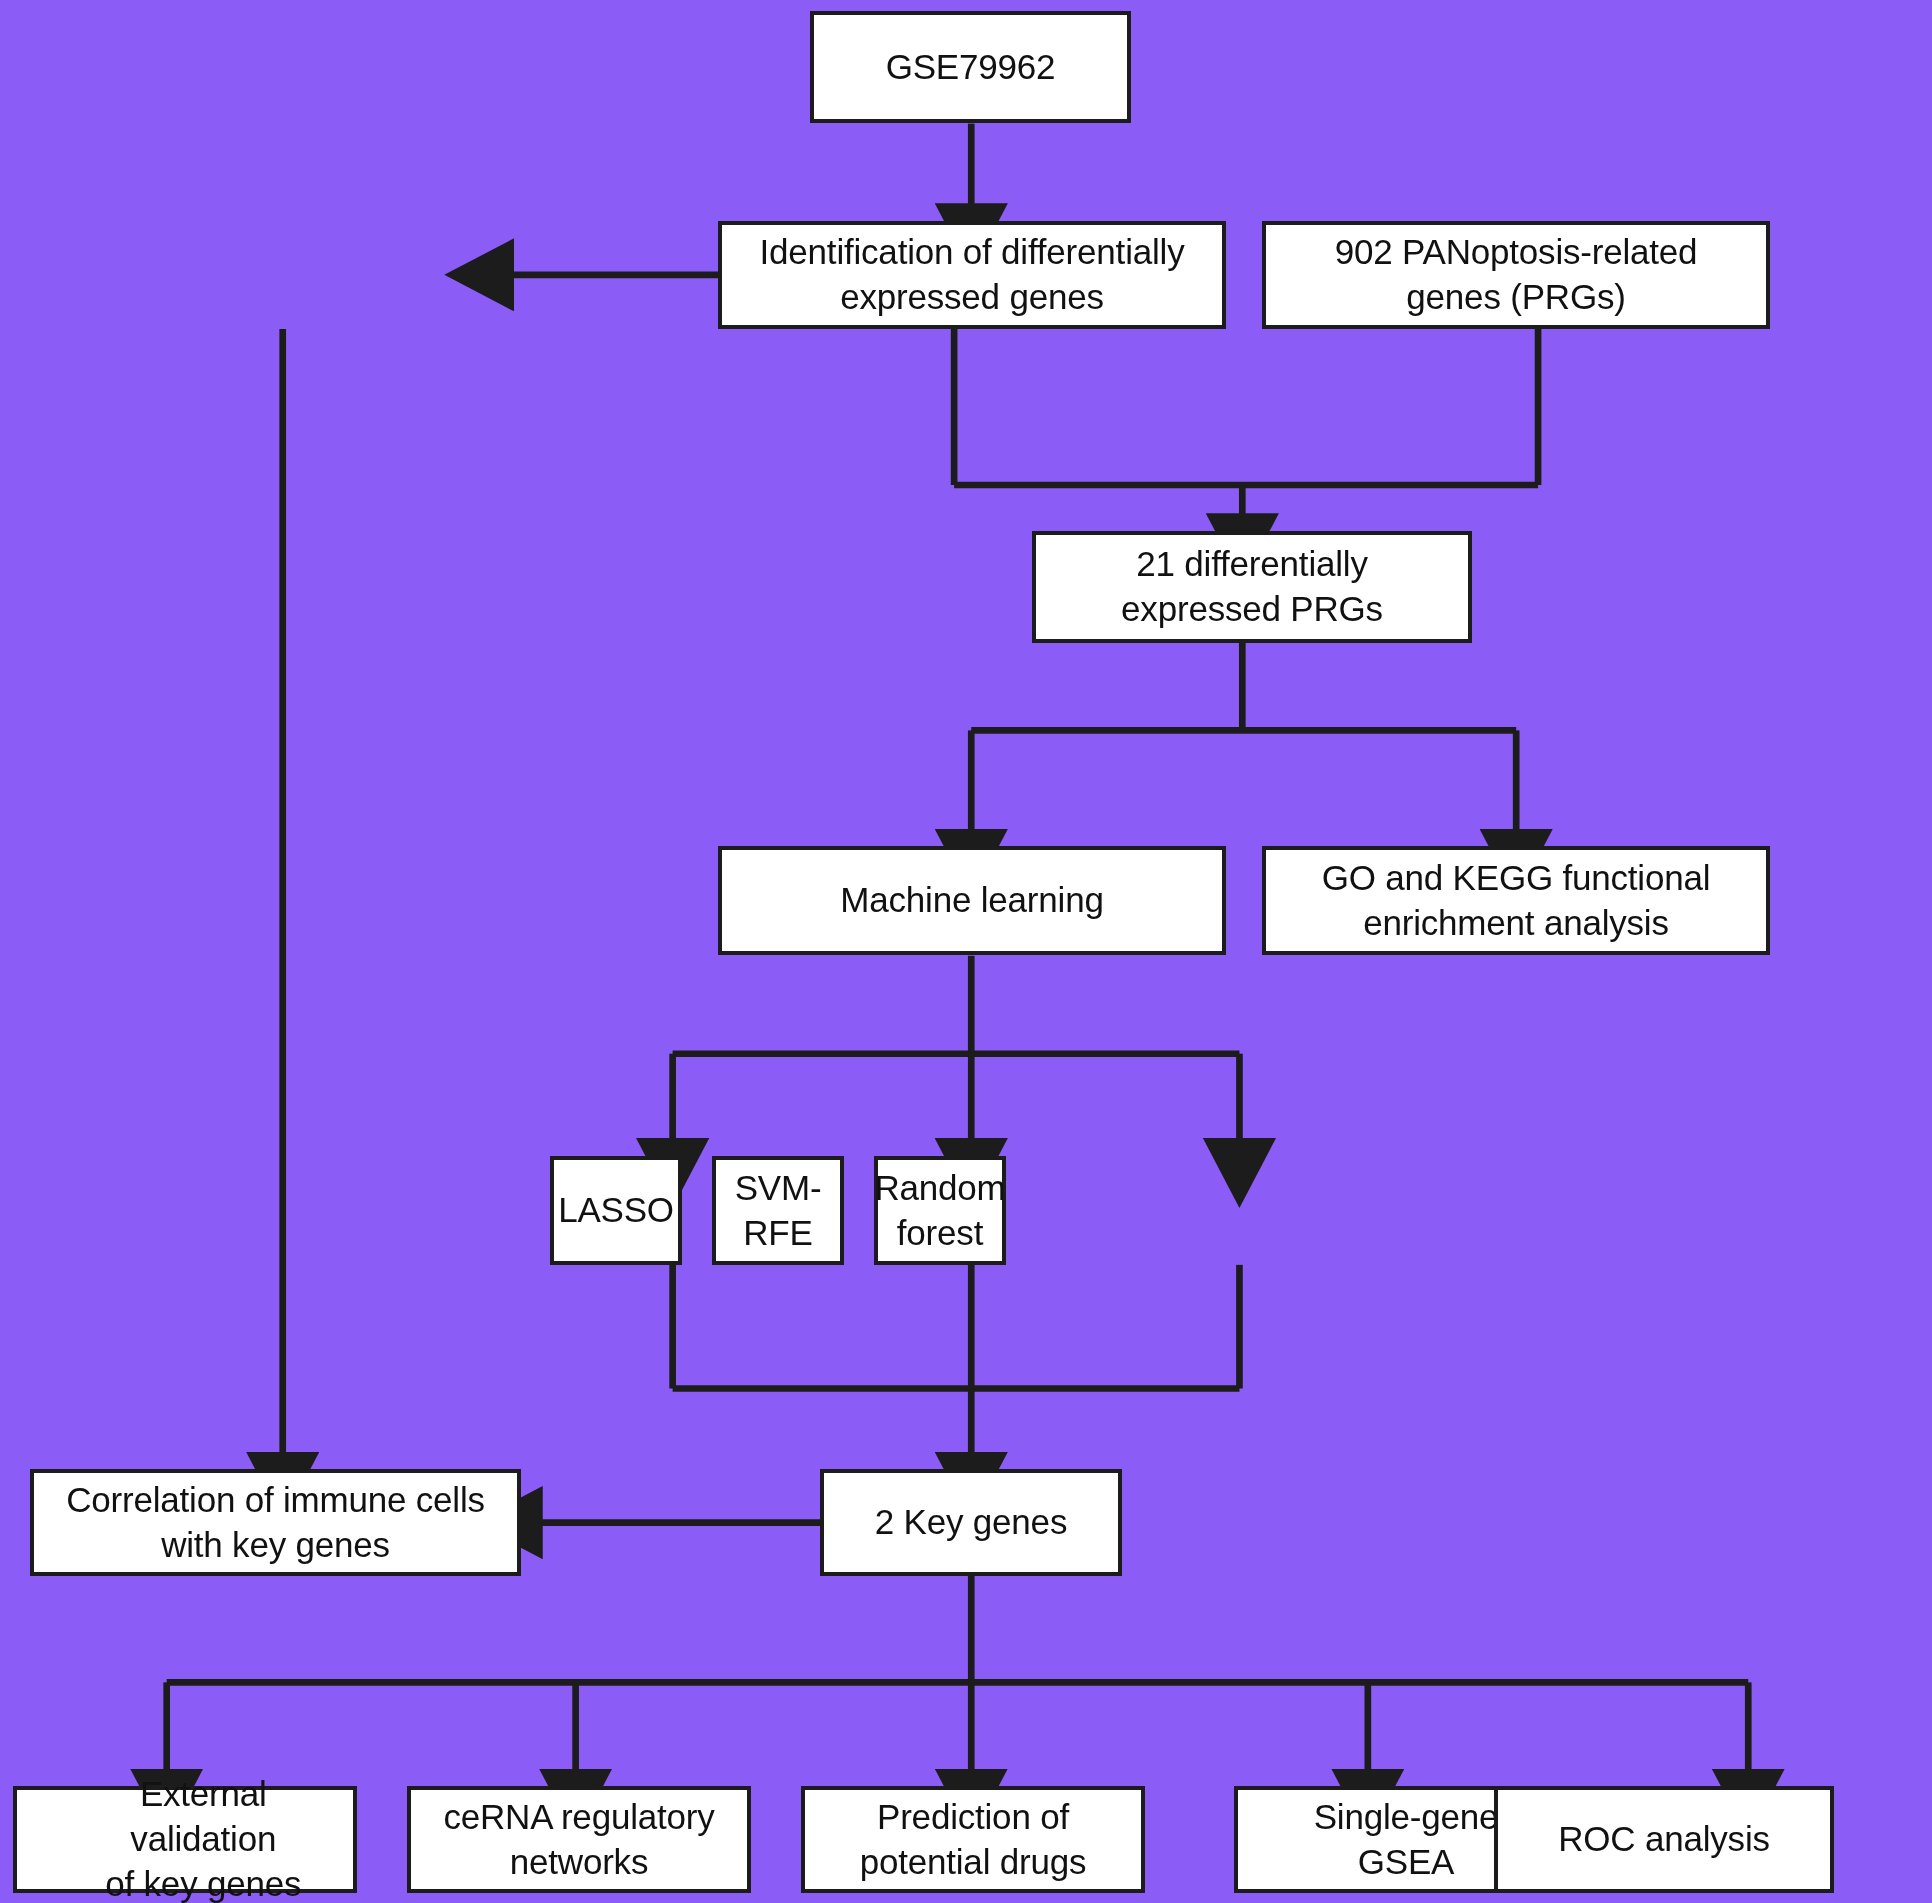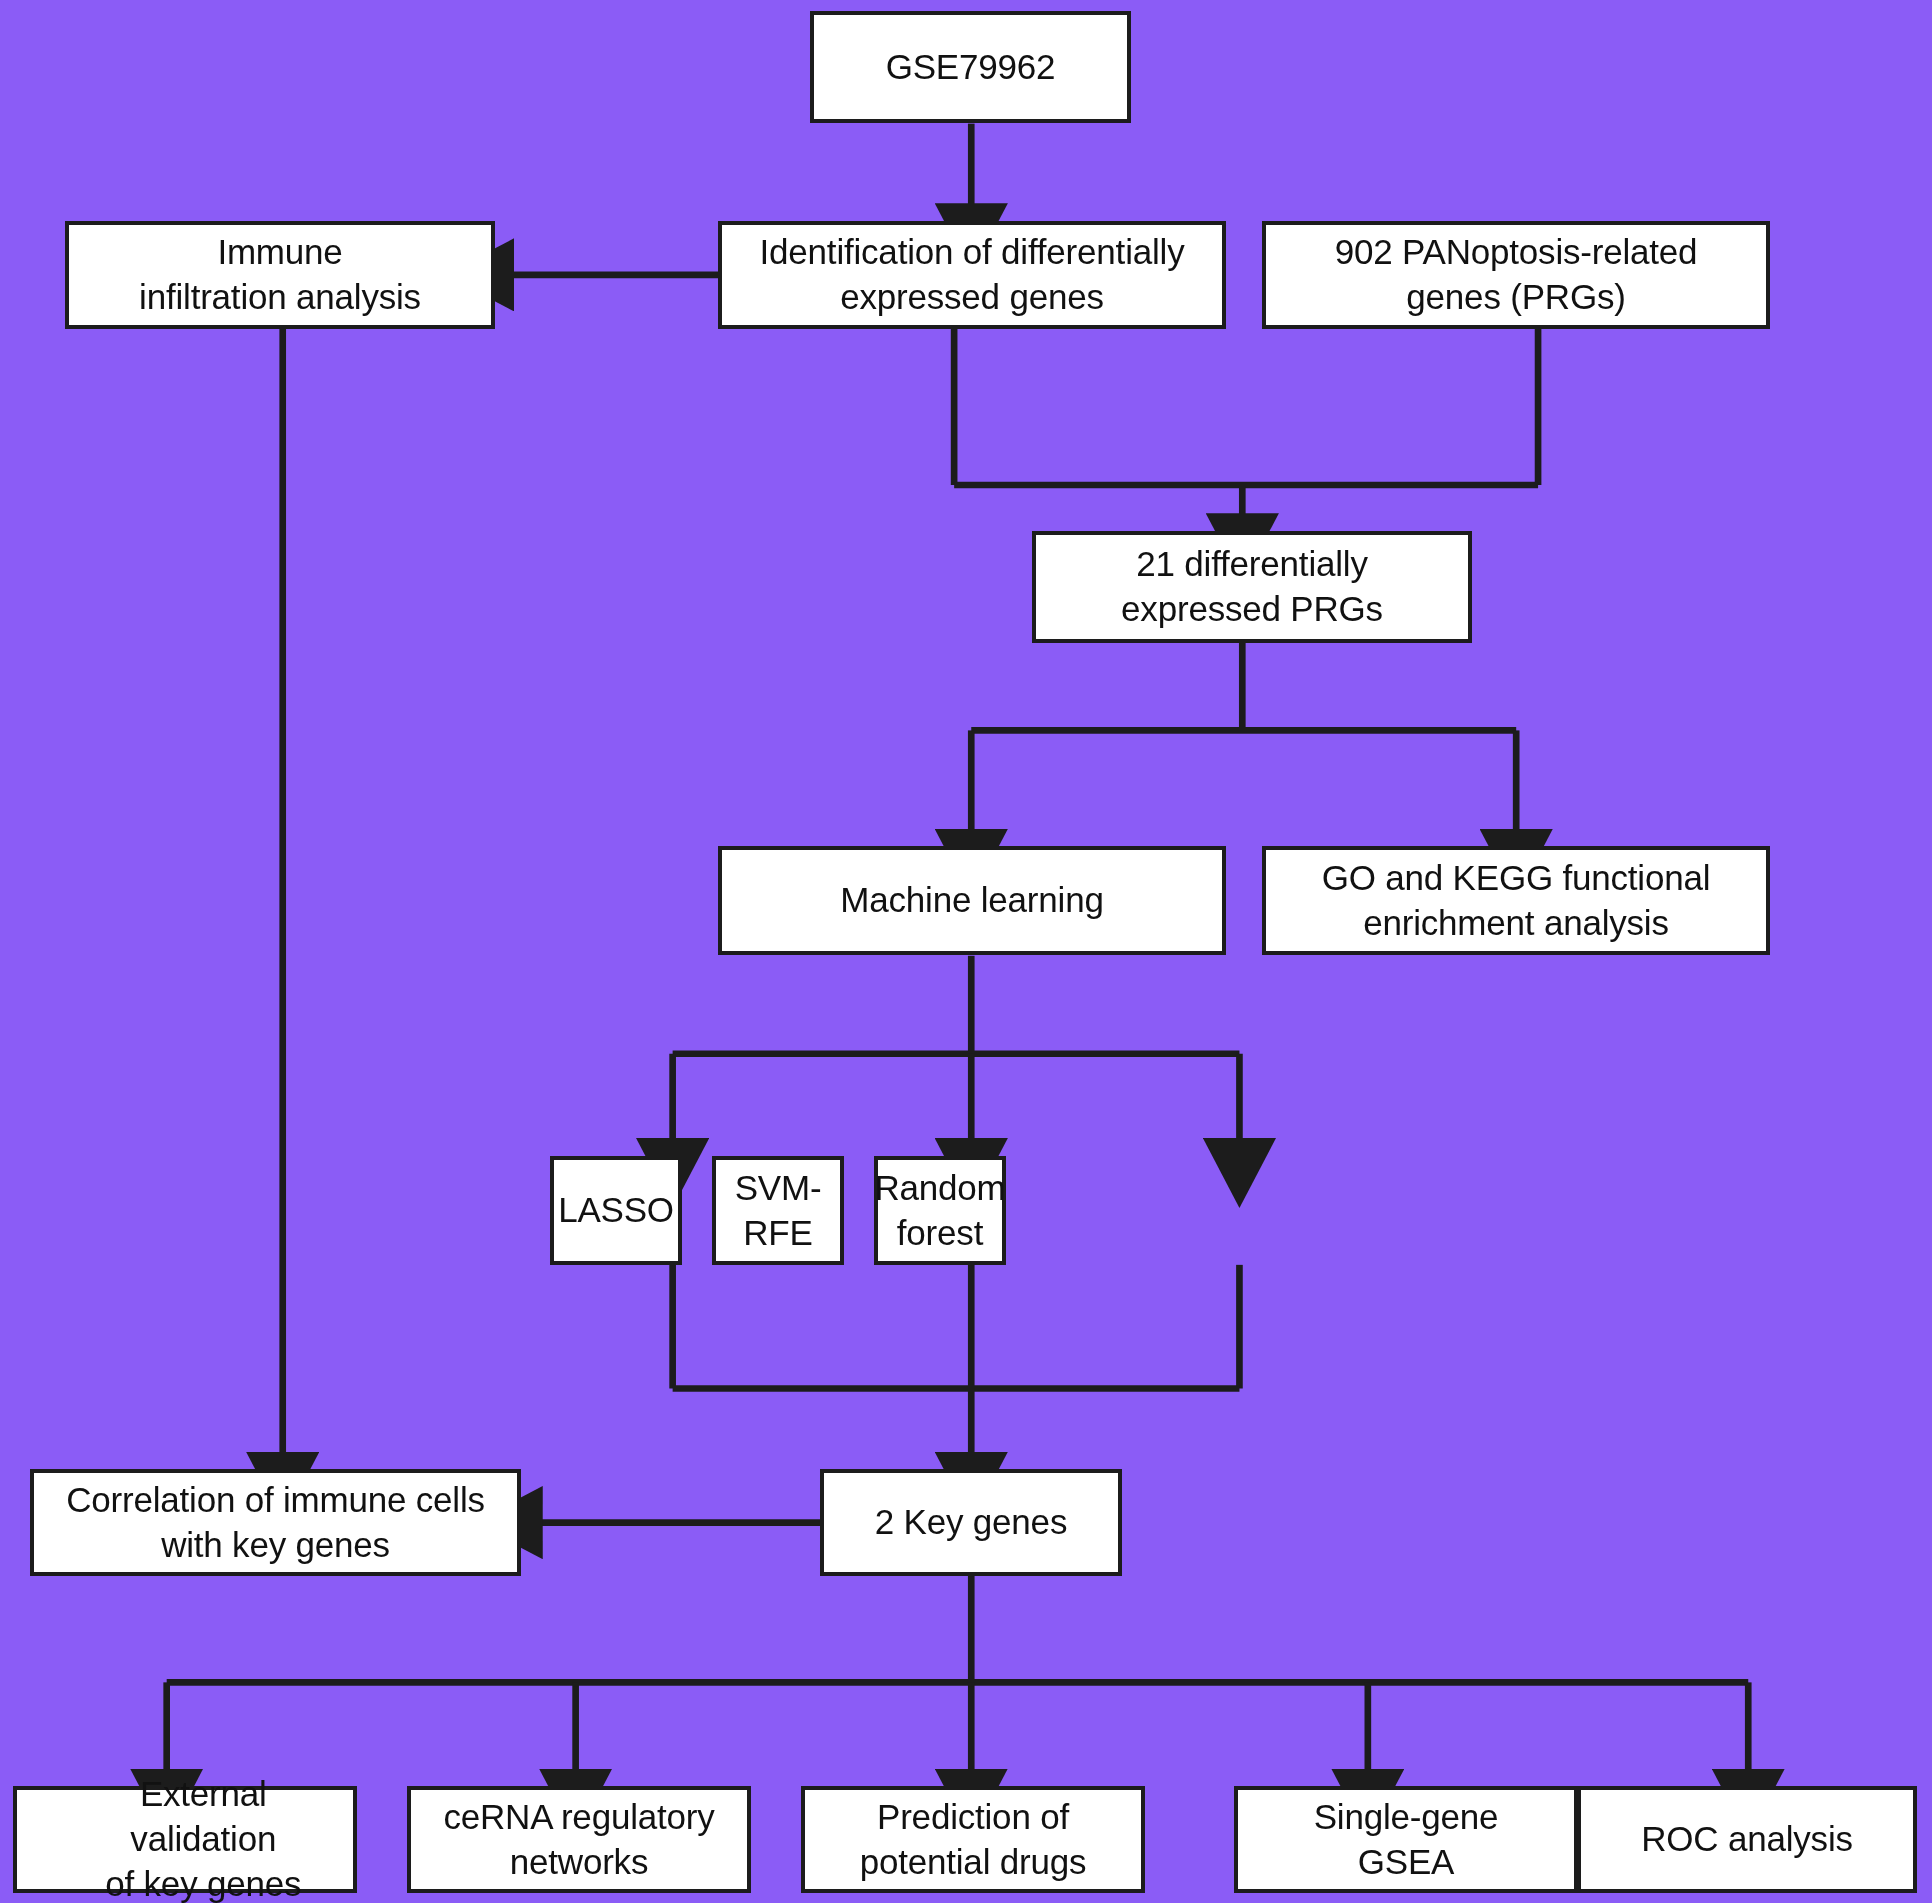--- a/index.html
+++ b/index.html
@@ -94,24 +94,20 @@
       <path d="M1021,1769 L1021,1868" marker-end="url(#ah)"></path>
       <path d="M1438,1769 L1438,1868" marker-end="url(#ah)"></path>
       <path d="M1838,1769 L1838,1868" marker-end="url(#ah)"></path>
     </g>
   </svg>
 
   <div class="node" style="left:810px; top:11.4px; width:321px; height:112px;">
     <span class="node-label">GSE79962</span>
   </div>
 
-  <div class="node" style="left:65px; top:221px; width:430px; height:108px;">
-    <span class="node-label">Immune
-infiltration analysis</span>
-  </div>
 
   <div class="node" style="left:718px; top:221px; width:508px; height:108px;text-align:center;">
     <span class="node-label">Identification of differentially
 expressed genes</span>
   </div>
 
   <div class="node" style="left:1262px; top:221px; width:508px; height:108px;">
     <span class="node-label">902 PANoptosis-related
 genes (PRGs)</span>
   </div>
@@ -165,18 +161,18 @@
   <div class="node" style="left:801px; top:1786px; width:344px; height:107px;">
     <span class="node-label">Prediction of
 potential drugs</span>
   </div>
 
   <div class="node" style="left:1195px; top:1786px; width:344px; height:107px;margin-left:39px;">
     <span class="node-label">Single-gene
 GSEA</span>
   </div>
 
-  <div class="node" style="left:1577px; top:1786px; width:340px; height:107px;text-align:center;">
+  <div class="node" style="left:1494px; top:1786px; width:340px; height:107px;text-align:center;">
     <span class="node-label">ROC analysis</span>
   </div>
 
 </div>
 
 
 </body></html>

